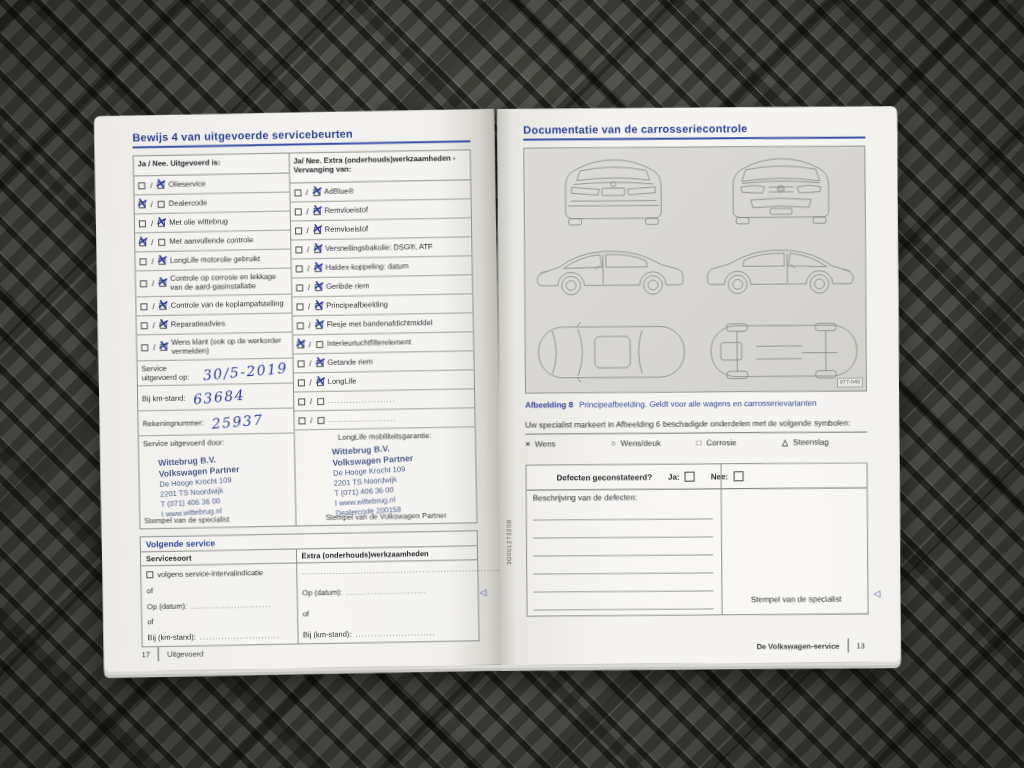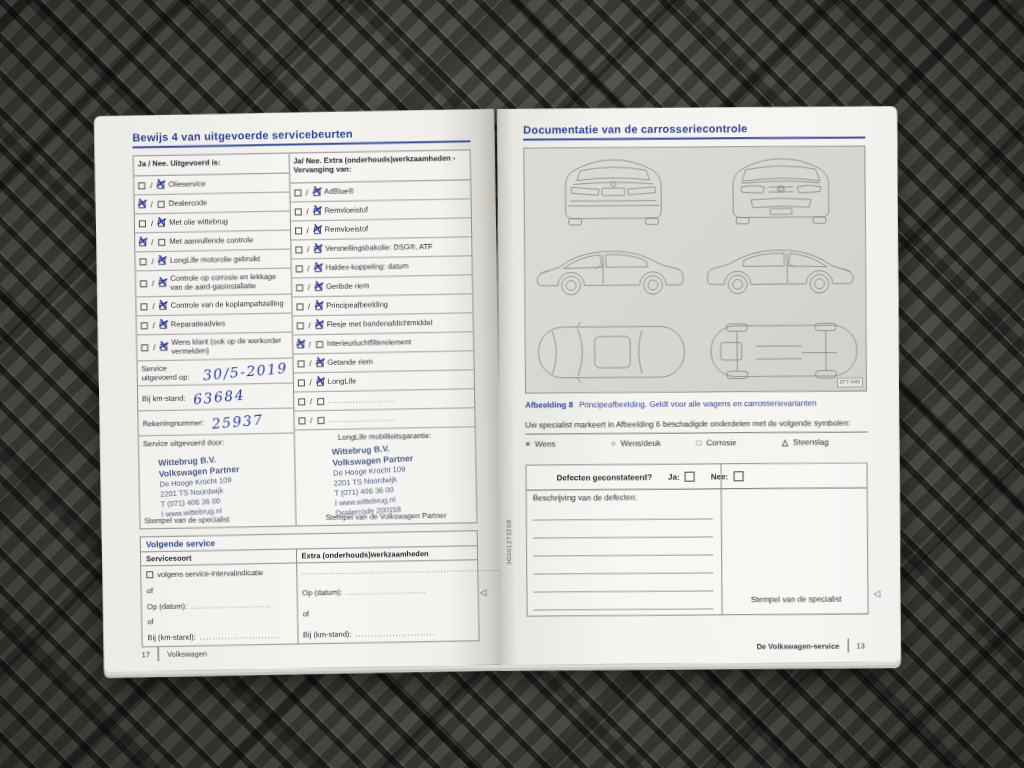--- a/index.html
+++ b/index.html
@@ -374,21 +374,21 @@
                 <span class="dots">..........................</span>
               </div>
           </div>
         </div>
       </div>
 
       <span class="tri tri-l"></span>
       <div class="footer footer-l">
         <span>17</span>
         <span class="bar"></span>
-        <span>Volkswagen</span>
+        <span>Uitgevoerd</span>
       </div>
     </div>
   </div>
 
   <div class="page page-right">
     <div class="pr">
       <div class="page-title">Documentatie van de carrosseriecontrole</div>
 
       <div class="fig-box">
         <svg viewBox="0 0 690 500" class="cars" preserveAspectRatio="none">

